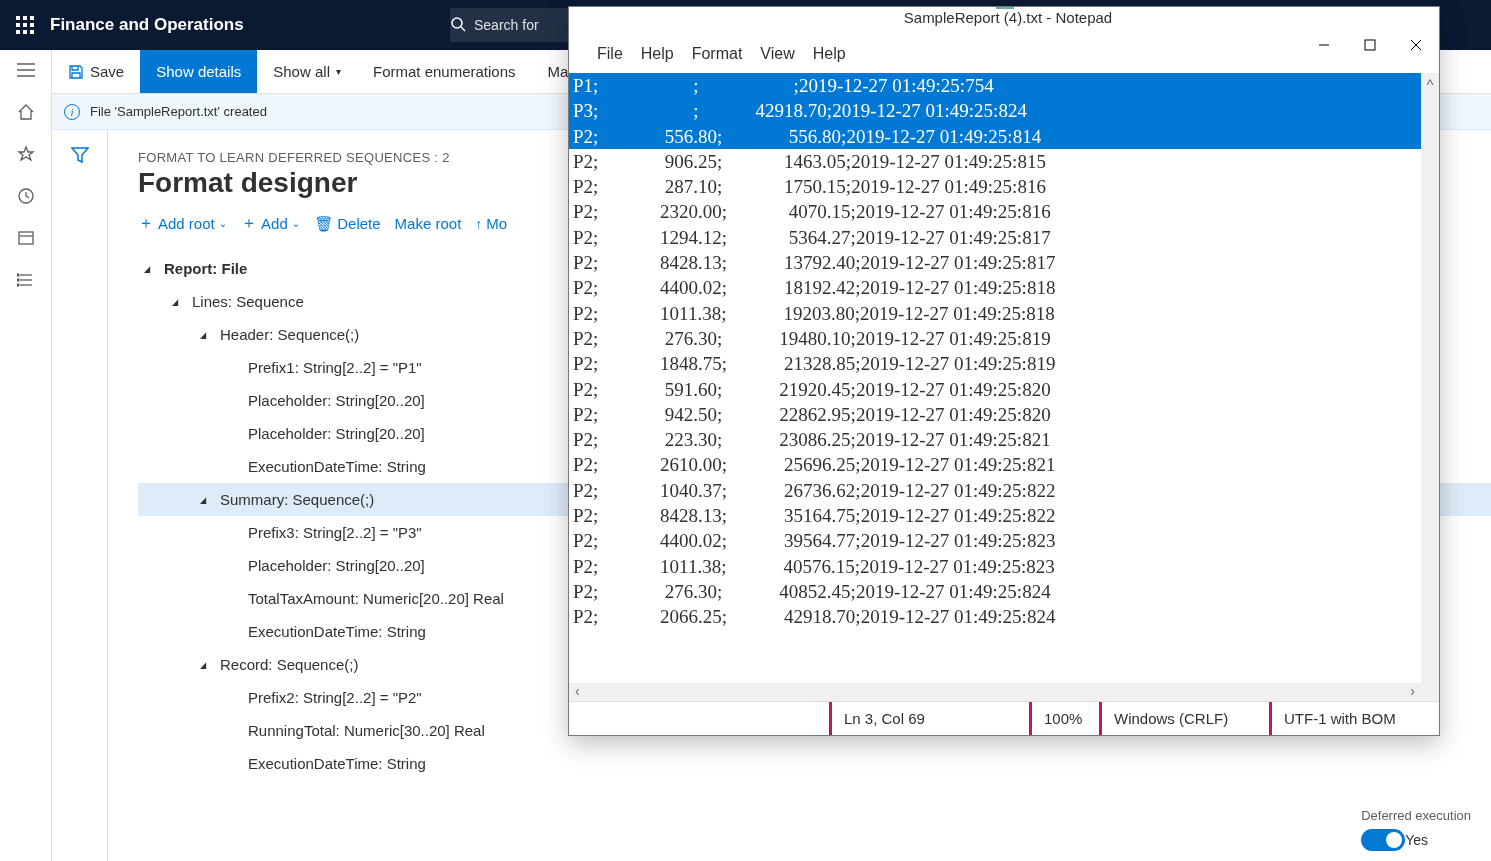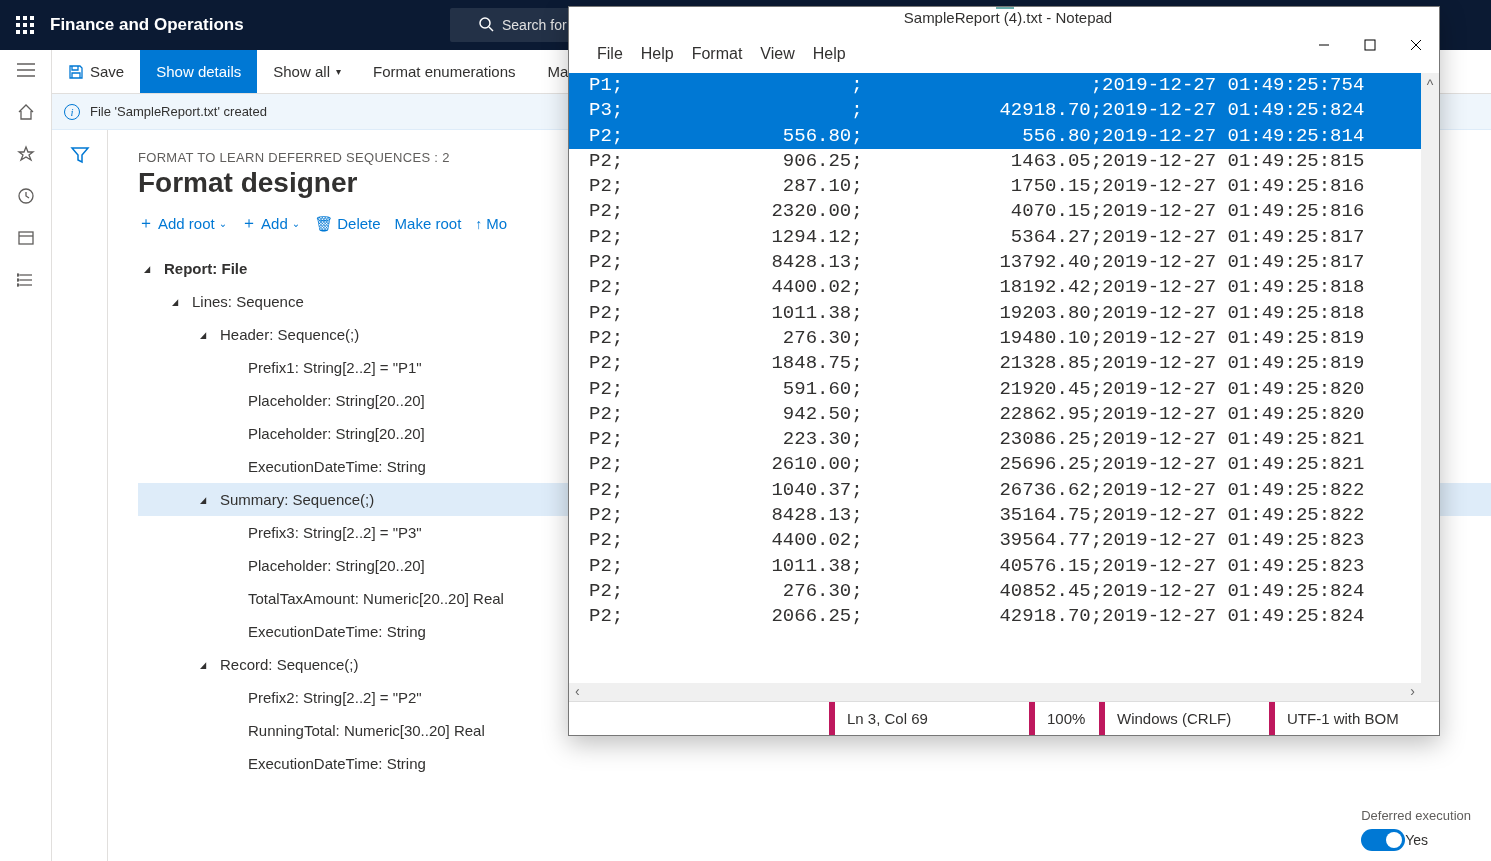--- a/index.html
+++ b/index.html
@@ -3,21 +3,21 @@
 <meta charset="utf-8">
 <style>
 * { box-sizing: border-box; margin: 0; padding: 0; }
 body { font-family: "Segoe UI", Arial, sans-serif; font-size: 14px; background: #fff; color: #323130; overflow: hidden; width: 1491px; height: 861px; position: relative; }
 
 
 .topbar { height: 50px; background: #0b1a33; color: #fff; display: flex; align-items: center; padding: 0 0; }
 .waffle { width: 50px; height: 50px; display: flex; align-items: center; justify-content: center; cursor: pointer; }
 .waffle svg { fill: #fff; }
 .app-title { font-size: 17px; font-weight: 600; }
-.searchwrap { margin-left: auto; margin-right: auto; display: flex; align-items: center; background: rgba(255,255,255,0.1); height: 34px; padding: 0 28px; border-radius: 2px; min-width: 200px; }
+.searchwrap { margin-left: auto; margin-right: auto; display: flex; align-items: center; background: rgba(255,255,255,0.1); height: 34px; padding: 0 0; border-radius: 2px; min-width: 200px; }
 .searchwrap .sicon { margin-right: 8px; }
 .searchwrap .stext { color: #e1e1e1; }
 
 
 .actionbar { height: 44px; display: flex; align-items: stretch; border-bottom: 1px solid #e1dfdd; background: #fff; padding-left: 52px; }
 .actbtn { display: flex; align-items: center; padding: 0 16px; font-size: 15px; color: #323130; cursor: pointer; gap: 6px; }
 .actbtn.primary { background: #0078d4; color: #ffffff; }
 .chev { font-size: 10px; }
 
 
@@ -61,26 +61,26 @@
 
 .notepad { position: absolute; left: 568px; top: 6px; width: 872px; height: 730px; background: #fff; border: 1px solid #777; box-shadow: 0 8px 24px rgba(0,0,0,0.25); display: flex; flex-direction: column; }
 .np-titlebar { height: 38px; display: flex; align-items: center; padding-left: 8px; flex-direction: column; }
 .np-icon { width: 18px; height: 18px; margin-right: 6px; background: linear-gradient(#cde, #9bd); border: 1px solid #6aa; }
 .np-title { font-size: 15px; }
 .np-ctrls { margin-left: auto; display: flex; }
 .np-ctrl { width: 46px; height: 38px; display: flex; align-items: center; justify-content: center; cursor: pointer; }
 .np-menu { height: 28px; display: flex; gap: 18px; padding-left: 28px; font-size: 16px; }
 .np-menu span { cursor: pointer; }
 .np-body { flex: 1; font-family: Consolas, "Courier New", monospace; font-size: 19px; line-height: 25.3px; white-space: pre; overflow: hidden; position: relative; border-top: 0; }
-.np-row { padding: 0 20px; }
+.np-row { padding: 0 4px; font-family: Liberation Serif, serif; }
 .np-row.sel { background: #0078d4; color: #fff; }
 .np-scroll-v { position: absolute; right: 0; top: 66px; bottom: 34px; width: 18px; background: #f0f0f0; text-align: center; padding-top: 4px; color: #666; }
 .np-scroll-h { position: absolute; left: 0; right: 18px; bottom: 34px; height: 18px; background: #f0f0f0; display: flex; justify-content: space-between; padding: 0 6px; color: #666; }
 .np-status { height: 34px; border-top: 1px solid #ddd; display: flex; align-items: center; font-size: 15px; }
-.np-status > div { border-left: 6px solid #be185d; height: 100%; display: flex; align-items: center; padding: 0 12px; }
+.np-status > div { border-left: 3px solid #be185d; height: 100%; display: flex; align-items: center; padding: 0 12px; }
 .np-status > div:first-child { border-left: none; flex: 1; }
 .np-status .cell2 { width: 200px; }
 .np-status .cell3 { width: 70px; }
 .np-status .cell4 { width: 170px; }
 .np-status .cell5 { width: 170px; }
 
 </style>
 </head>
 <body>
 

